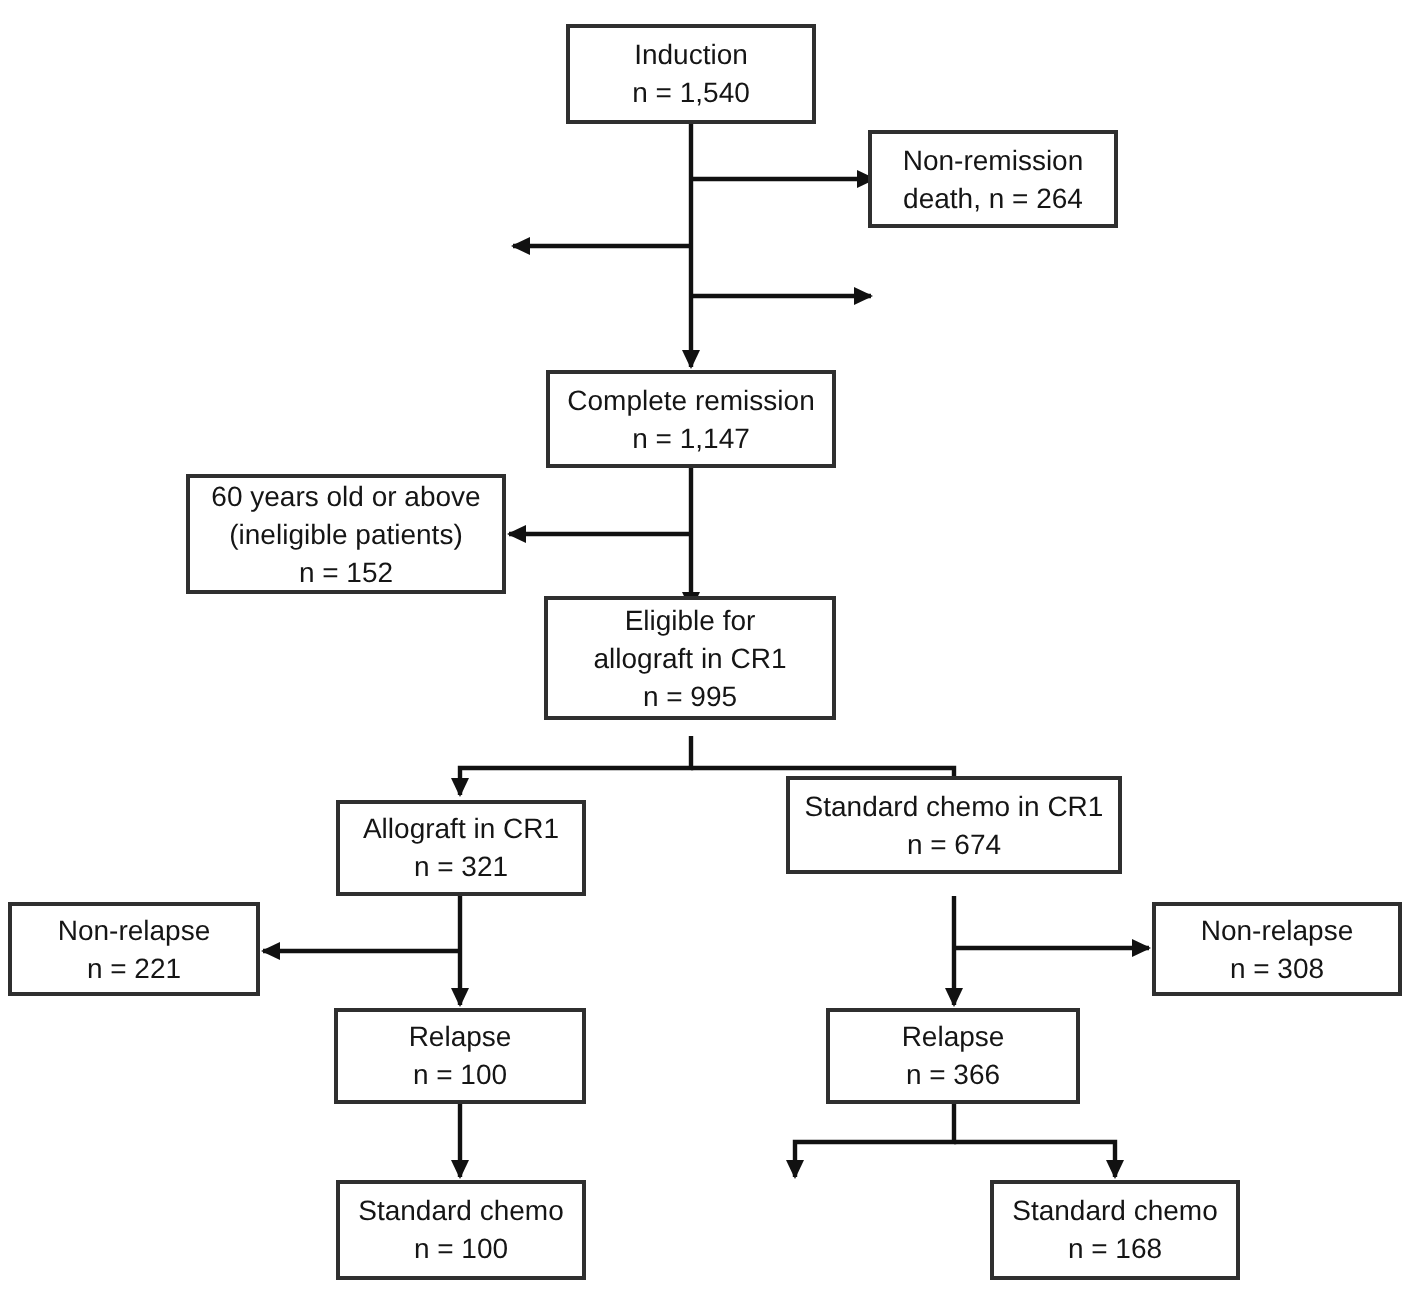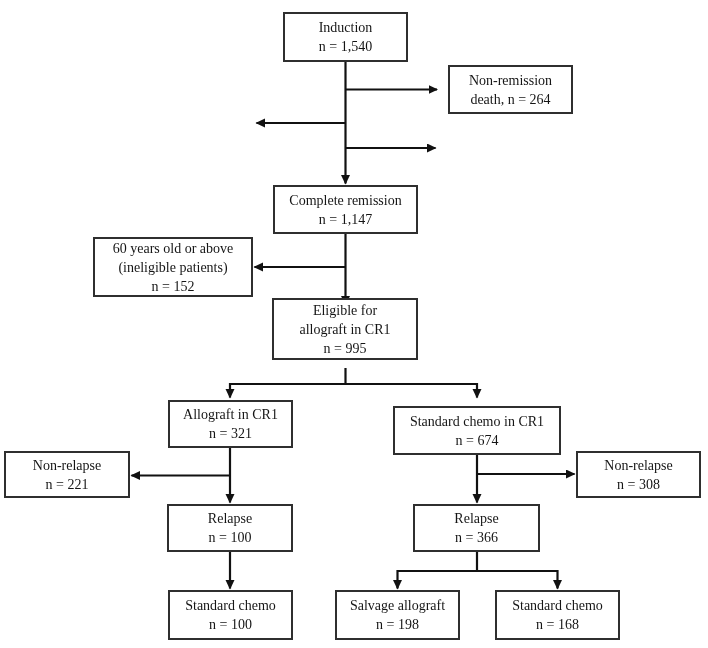--- a/index.html
+++ b/index.html
@@ -5,21 +5,21 @@
   html, body {
     margin: 0;
     padding: 0;
     background: #ffffff;
   }
   #canvas {
     position: relative;
     width: 708px;
     height: 648px;
     background: #ffffff;
-    font-family: Liberation Serif, serif;
+    font-family: Liberation Sans, sans-serif;
     overflow: hidden;
   }
   #connectors {
     position: absolute;
     left: 0;
     top: 0;
     pointer-events: none;
   }
   .box {
     position: absolute;
@@ -68,21 +68,21 @@
       <path d="M477 552 L477 571 L397.5 571 L397.5 588.5" marker-end="url(#arrow)"></path>
       <path d="M477 571 L557.5 571 L557.5 588.5" marker-end="url(#arrow)"></path>
     </g>
   </svg>
 
   <div class="box" style="left:283px; top:12px; width:125px; height:50px">
     <span>Induction
 n = 1,540</span>
   </div>
 
-  <div class="box" style="left:448px; top:65px; width:125px; height:49px">
+  <div class="box" style="left:434px; top:65px; width:125px; height:49px">
     <span>Non-remission
 death, n = 264</span>
   </div>
 
 
 
   <div class="box" style="left:273px; top:185px; width:145px; height:49px">
     <span>Complete remission
 n = 1,147</span>
   </div>
@@ -97,21 +97,21 @@
     <span>Eligible for
 allograft in CR1
 n = 995</span>
   </div>
 
   <div class="box" style="left:168px; top:400px; width:125px; height:48px">
     <span>Allograft in CR1
 n = 321</span>
   </div>
 
-  <div class="box" style="left:393px; top:406px; width:168px; height:49px">
+  <div class="box" style="left:393px; top:388px; width:168px; height:49px">
     <span>Standard chemo in CR1
 n = 674</span>
   </div>
 
   <div class="box" style="left:4px; top:451px; width:126px; height:47px">
     <span>Non-relapse
 n = 221</span>
   </div>
 
   <div class="box" style="left:576px; top:451px; width:125px; height:47px">
@@ -127,23 +127,19 @@
   <div class="box" style="left:413px; top:504px; width:127px; height:48px">
     <span>Relapse
 n = 366</span>
   </div>
 
   <div class="box" style="left:168px; top:590px; width:125px; height:50px">
     <span>Standard chemo
 n = 100</span>
   </div>
 
-  <div class="box" style="left:335px; top:590px; width:125px; height:50px">
-    <span>Salvage allograft
-n = 198</span>
-  </div>
 
   <div class="box" style="left:495px; top:590px; width:125px; height:50px">
     <span>Standard chemo
 n = 168</span>
   </div>
 
 </div>
 
 </body></html>

